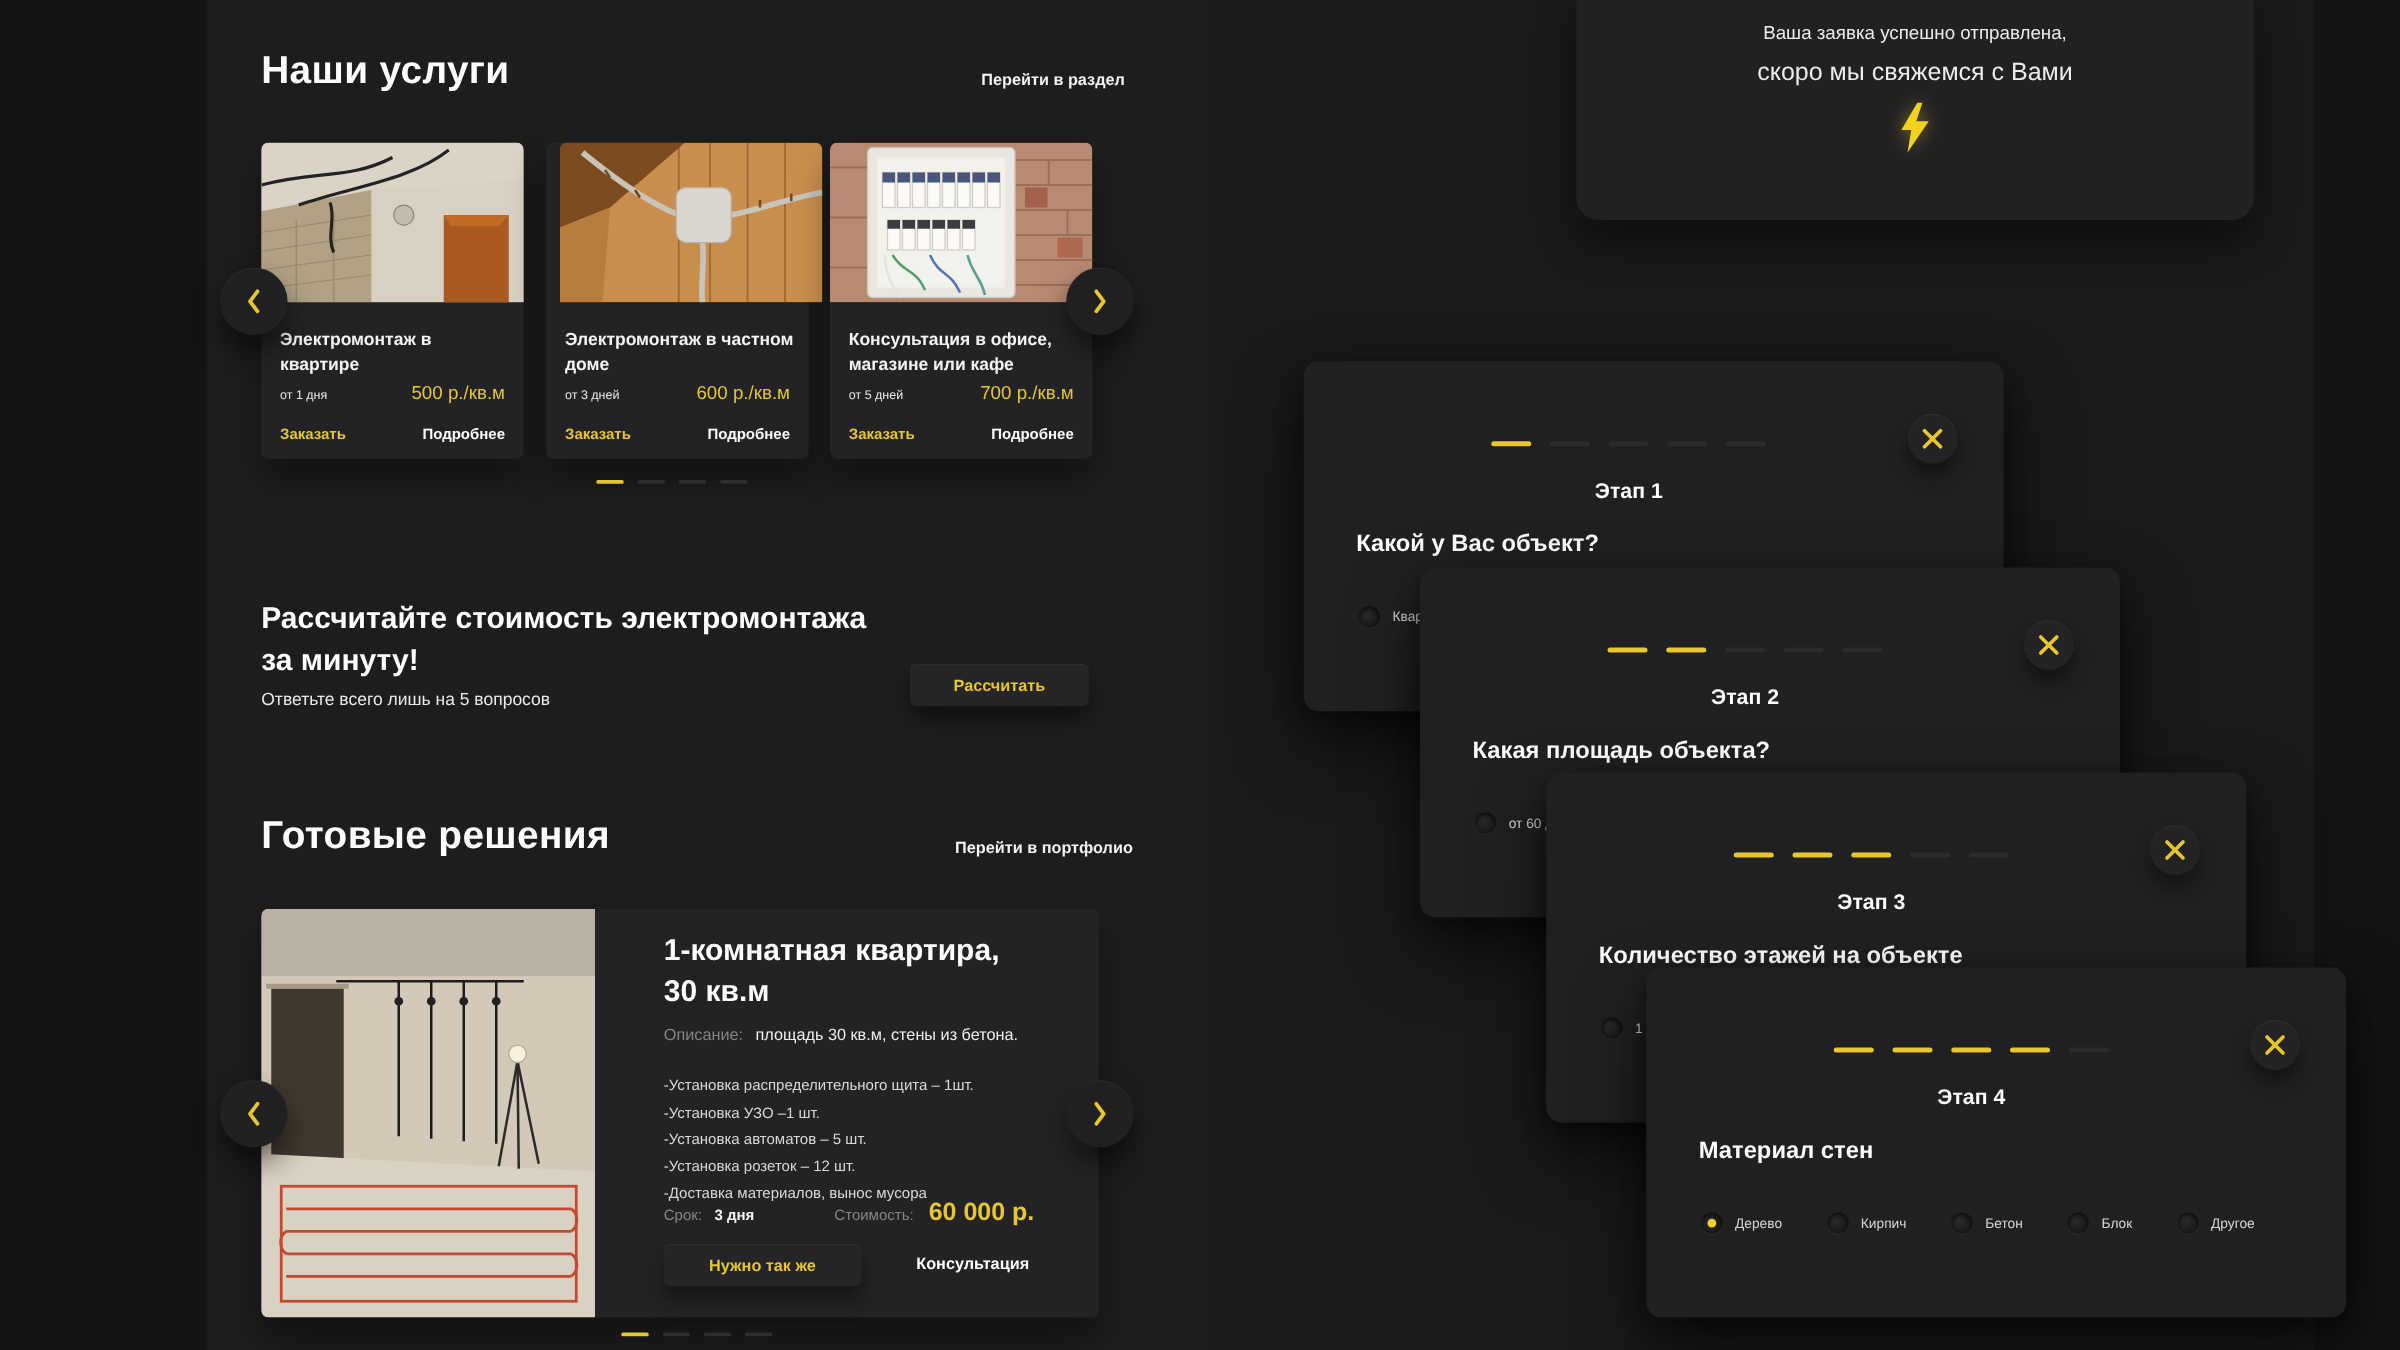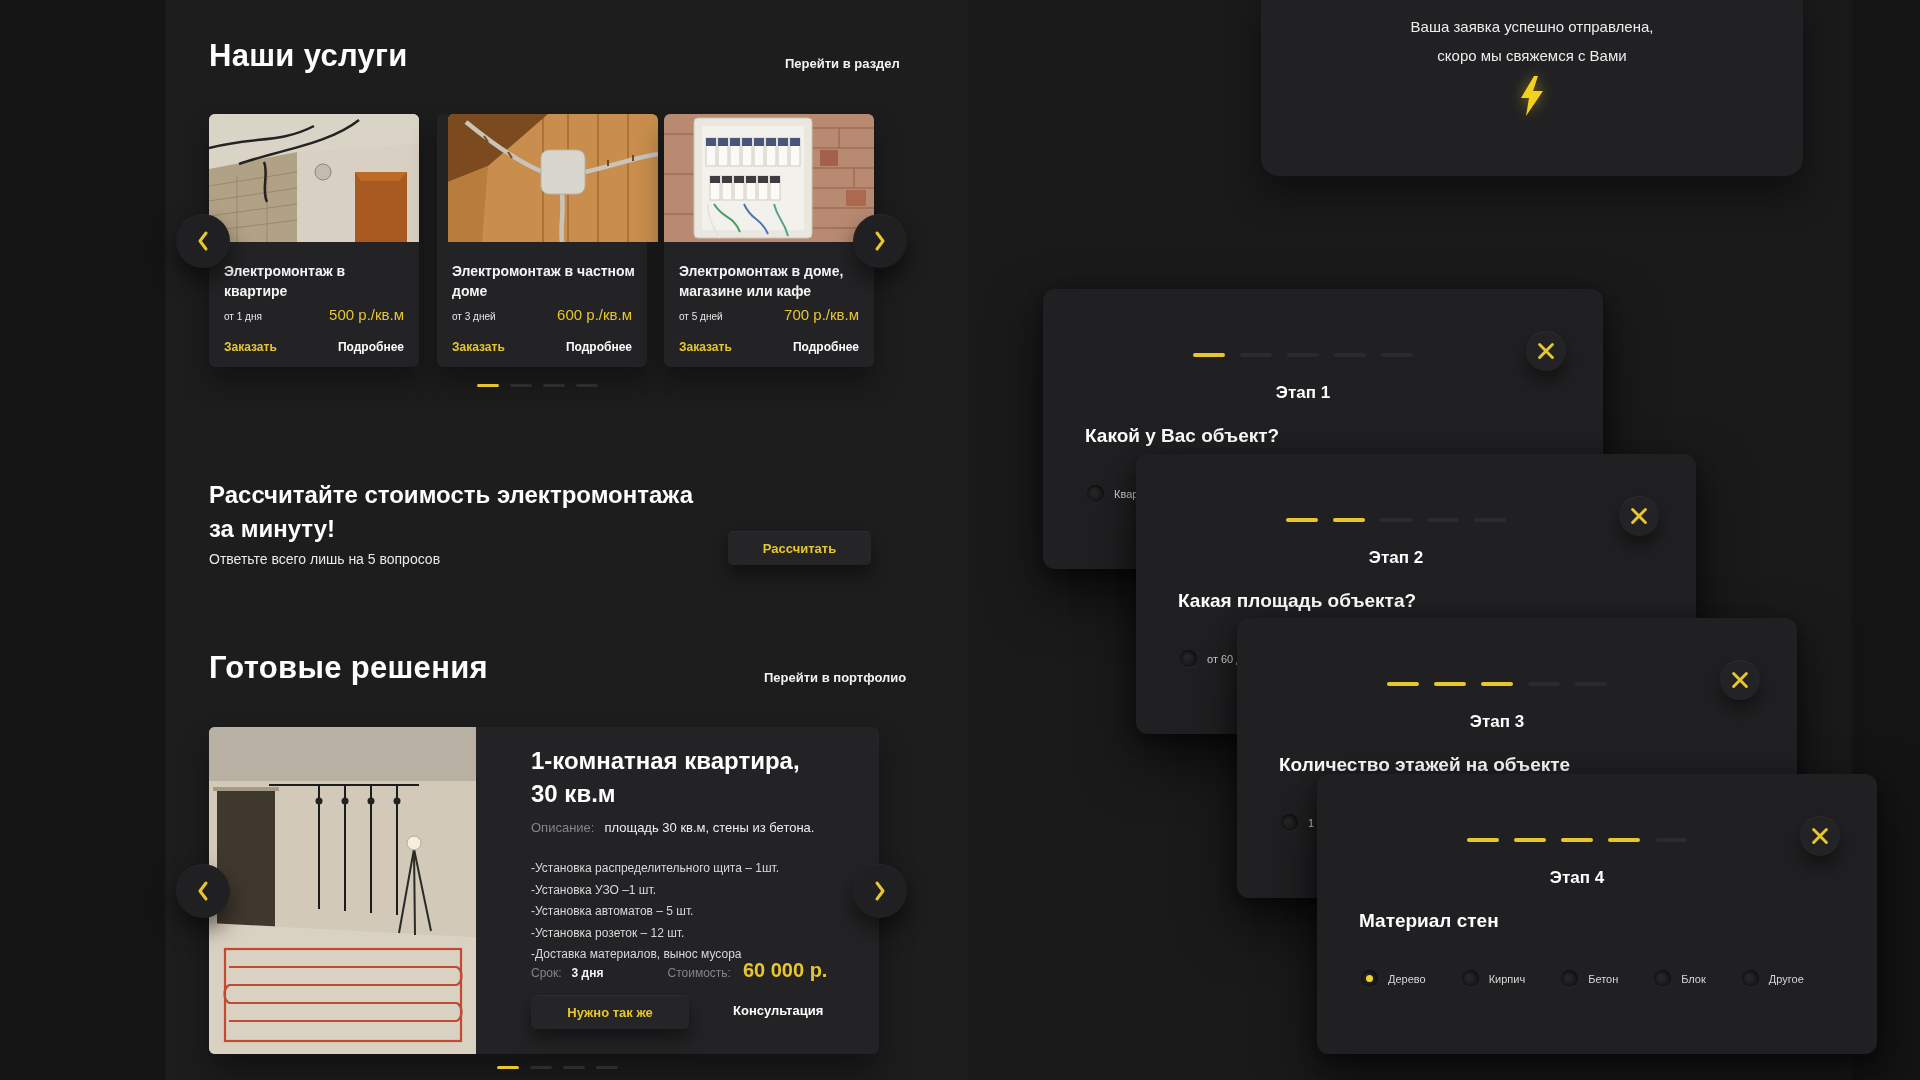--- a/index.html
+++ b/index.html
@@ -87,21 +87,21 @@
     font-size:13px; font-weight:700; color:#fdfdfd; }
 
   
   .notif {
     position:absolute; left:1261px; top:-14px; width:542px; height:190px;
     background:#212123; border-radius:18px;
     box-shadow:0 18px 36px rgba(0,0,0,.45);
     text-align:center;
   }
   .notif .l1 { margin-top:32px; font-size:15px; color:#ececec; }
-  .notif .l2 { margin-top:12px; font-size:15px; color:#ececec; }
+  .notif .l2 { margin-top:12px; font-size:20px; color:#ececec; }
   .notif .bolt { margin-top:12px; display:inline-block;
     filter:drop-shadow(0 0 7px rgba(242,210,31,.45)); }
 
   
   .modal {
     position:absolute; width:560px; height:280px;
     background:#202022; border-radius:12px;
     box-shadow:0 26px 56px rgba(0,0,0,.6), 0 6px 18px rgba(0,0,0,.4);
     text-align:center;
   }
@@ -262,21 +262,21 @@
           <rect x="106" y="62" width="10" height="7" fill="#3d3d3f"></rect>
       </g>
       <g stroke-width="2" fill="none">
         <path d="M50,90 C60,106 68,100 76,118" stroke="#4f9e63"></path>
         <path d="M80,90 C88,108 96,102 104,120" stroke="#4f74b8"></path>
         <path d="M110,90 C114,106 120,106 124,122" stroke="#58a08e"></path>
         <path d="M44,90 C44,106 50,114 56,124" stroke="#e4e4e0"></path>
       </g>
     </svg>
   </span>
-  <div class="sv-title">Электромонтаж в доме, магазине или кафе</div>
+  <div class="sv-title">Консультация в офисе, магазине или кафе</div>
   <div class="sv-row">
     <span class="sv-days">от 5 дней</span>
     <span class="sv-price">700 р./кв.м</span>
   </div>
   <div class="sv-btns">
     <span class="btn-order">Заказать</span>
     <span class="btn-more">Подробнее</span>
   </div>
 </div>
 

